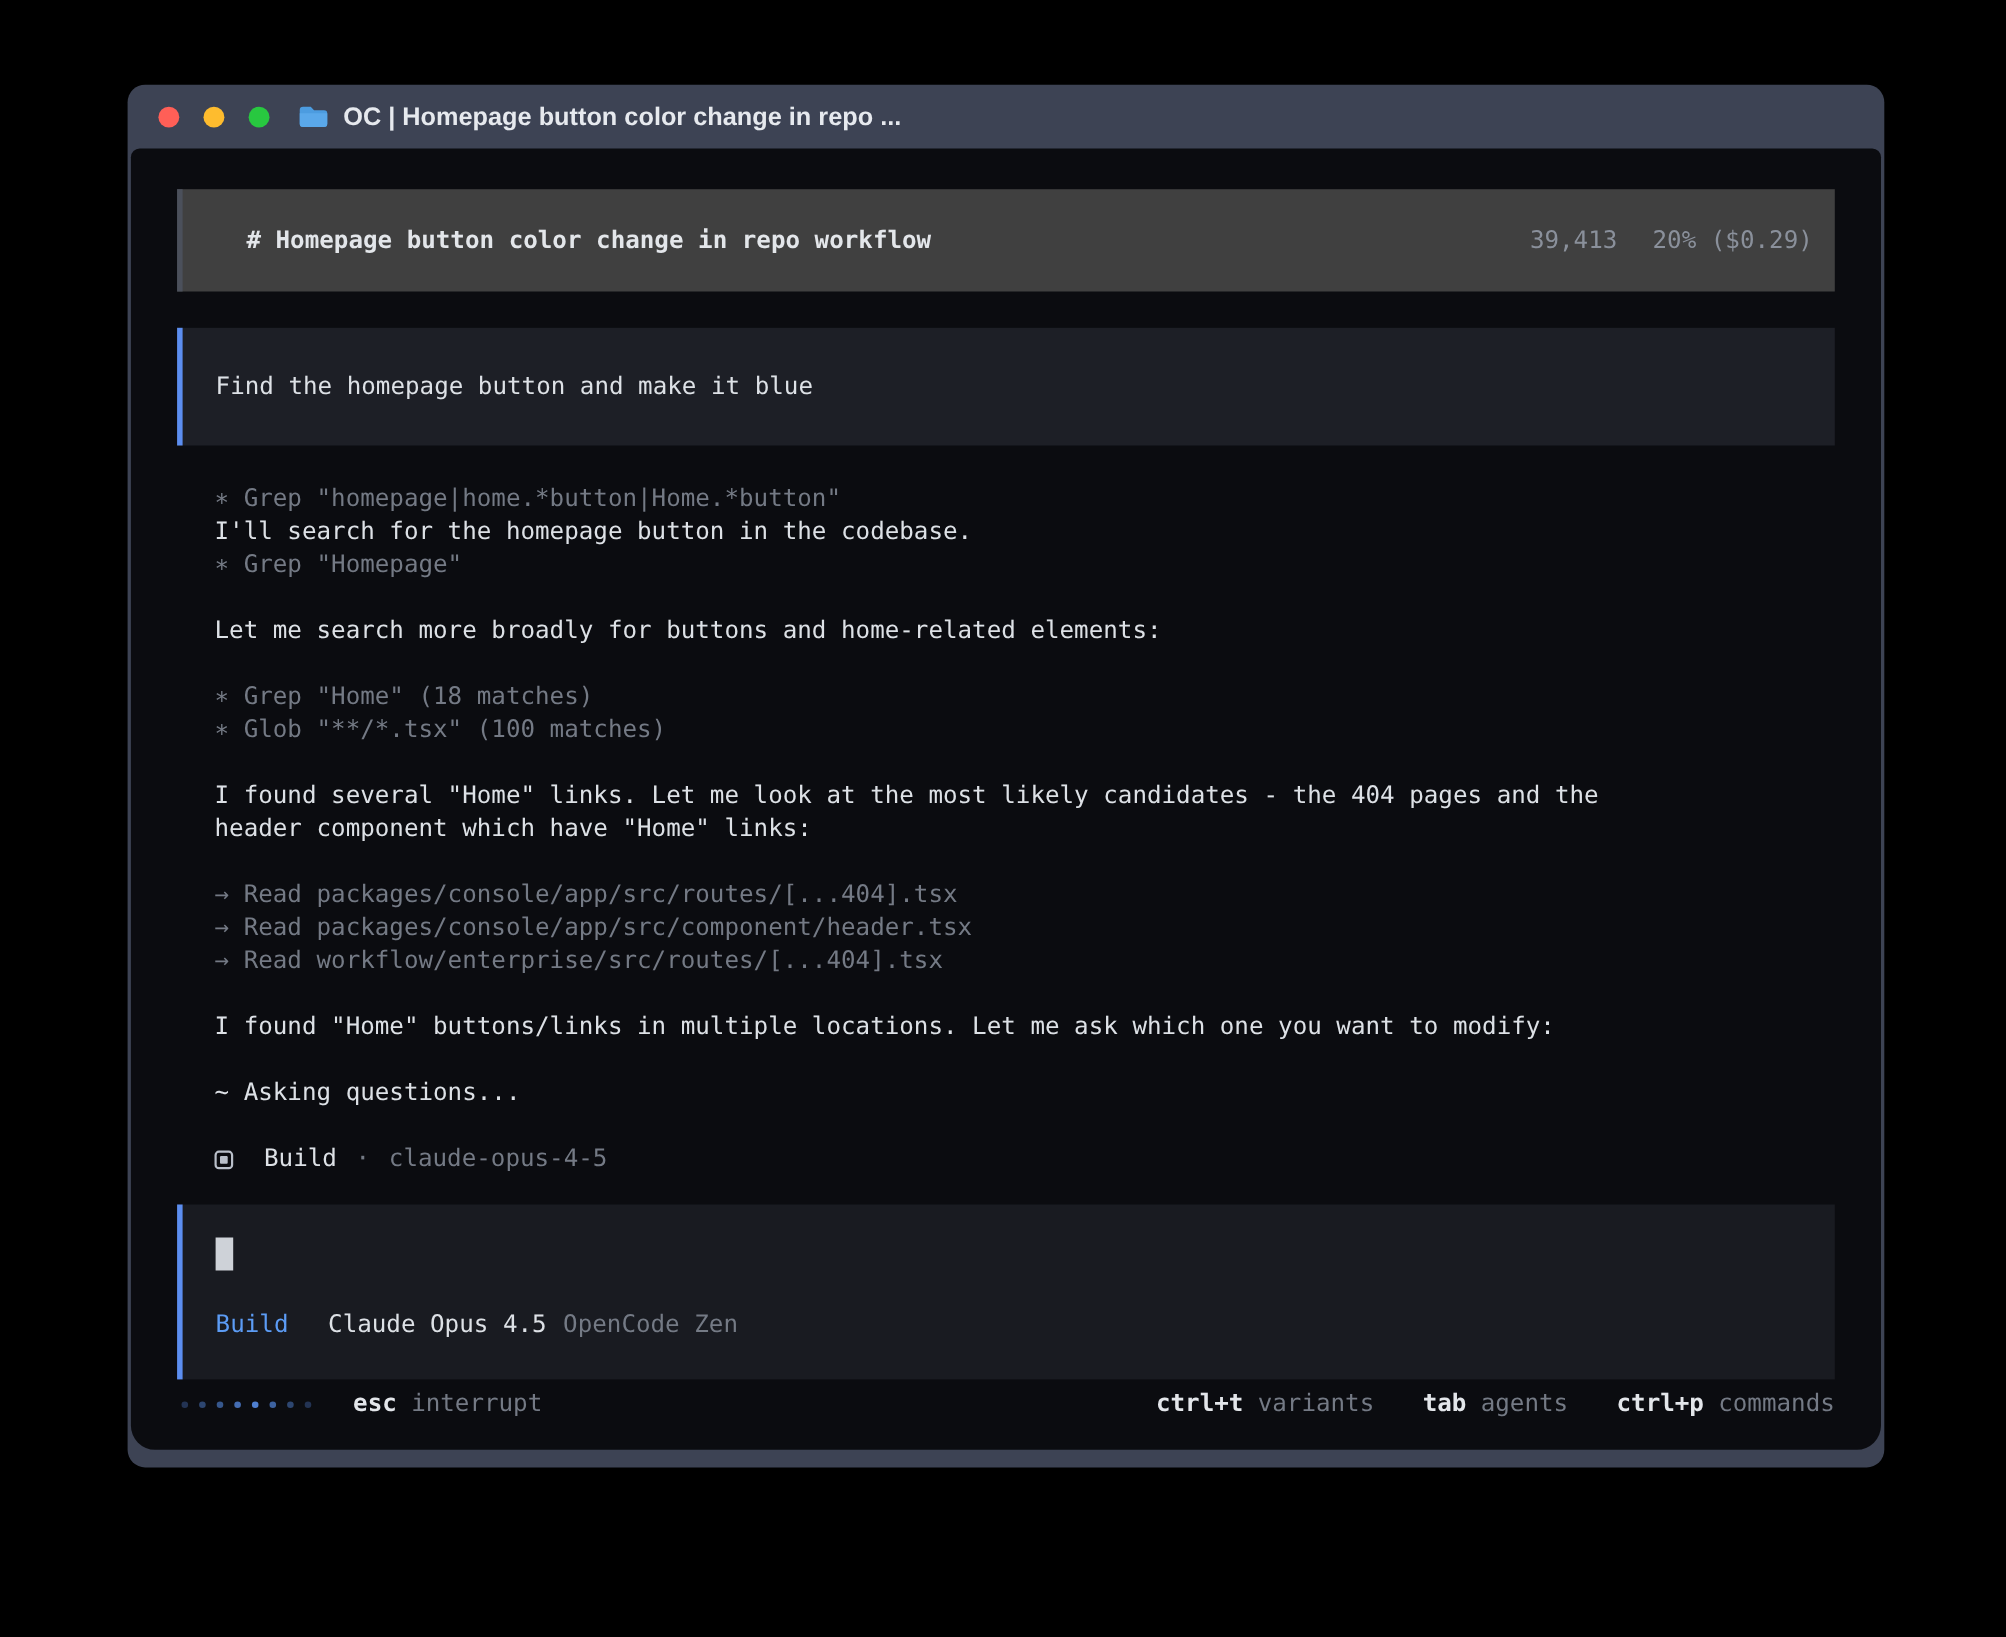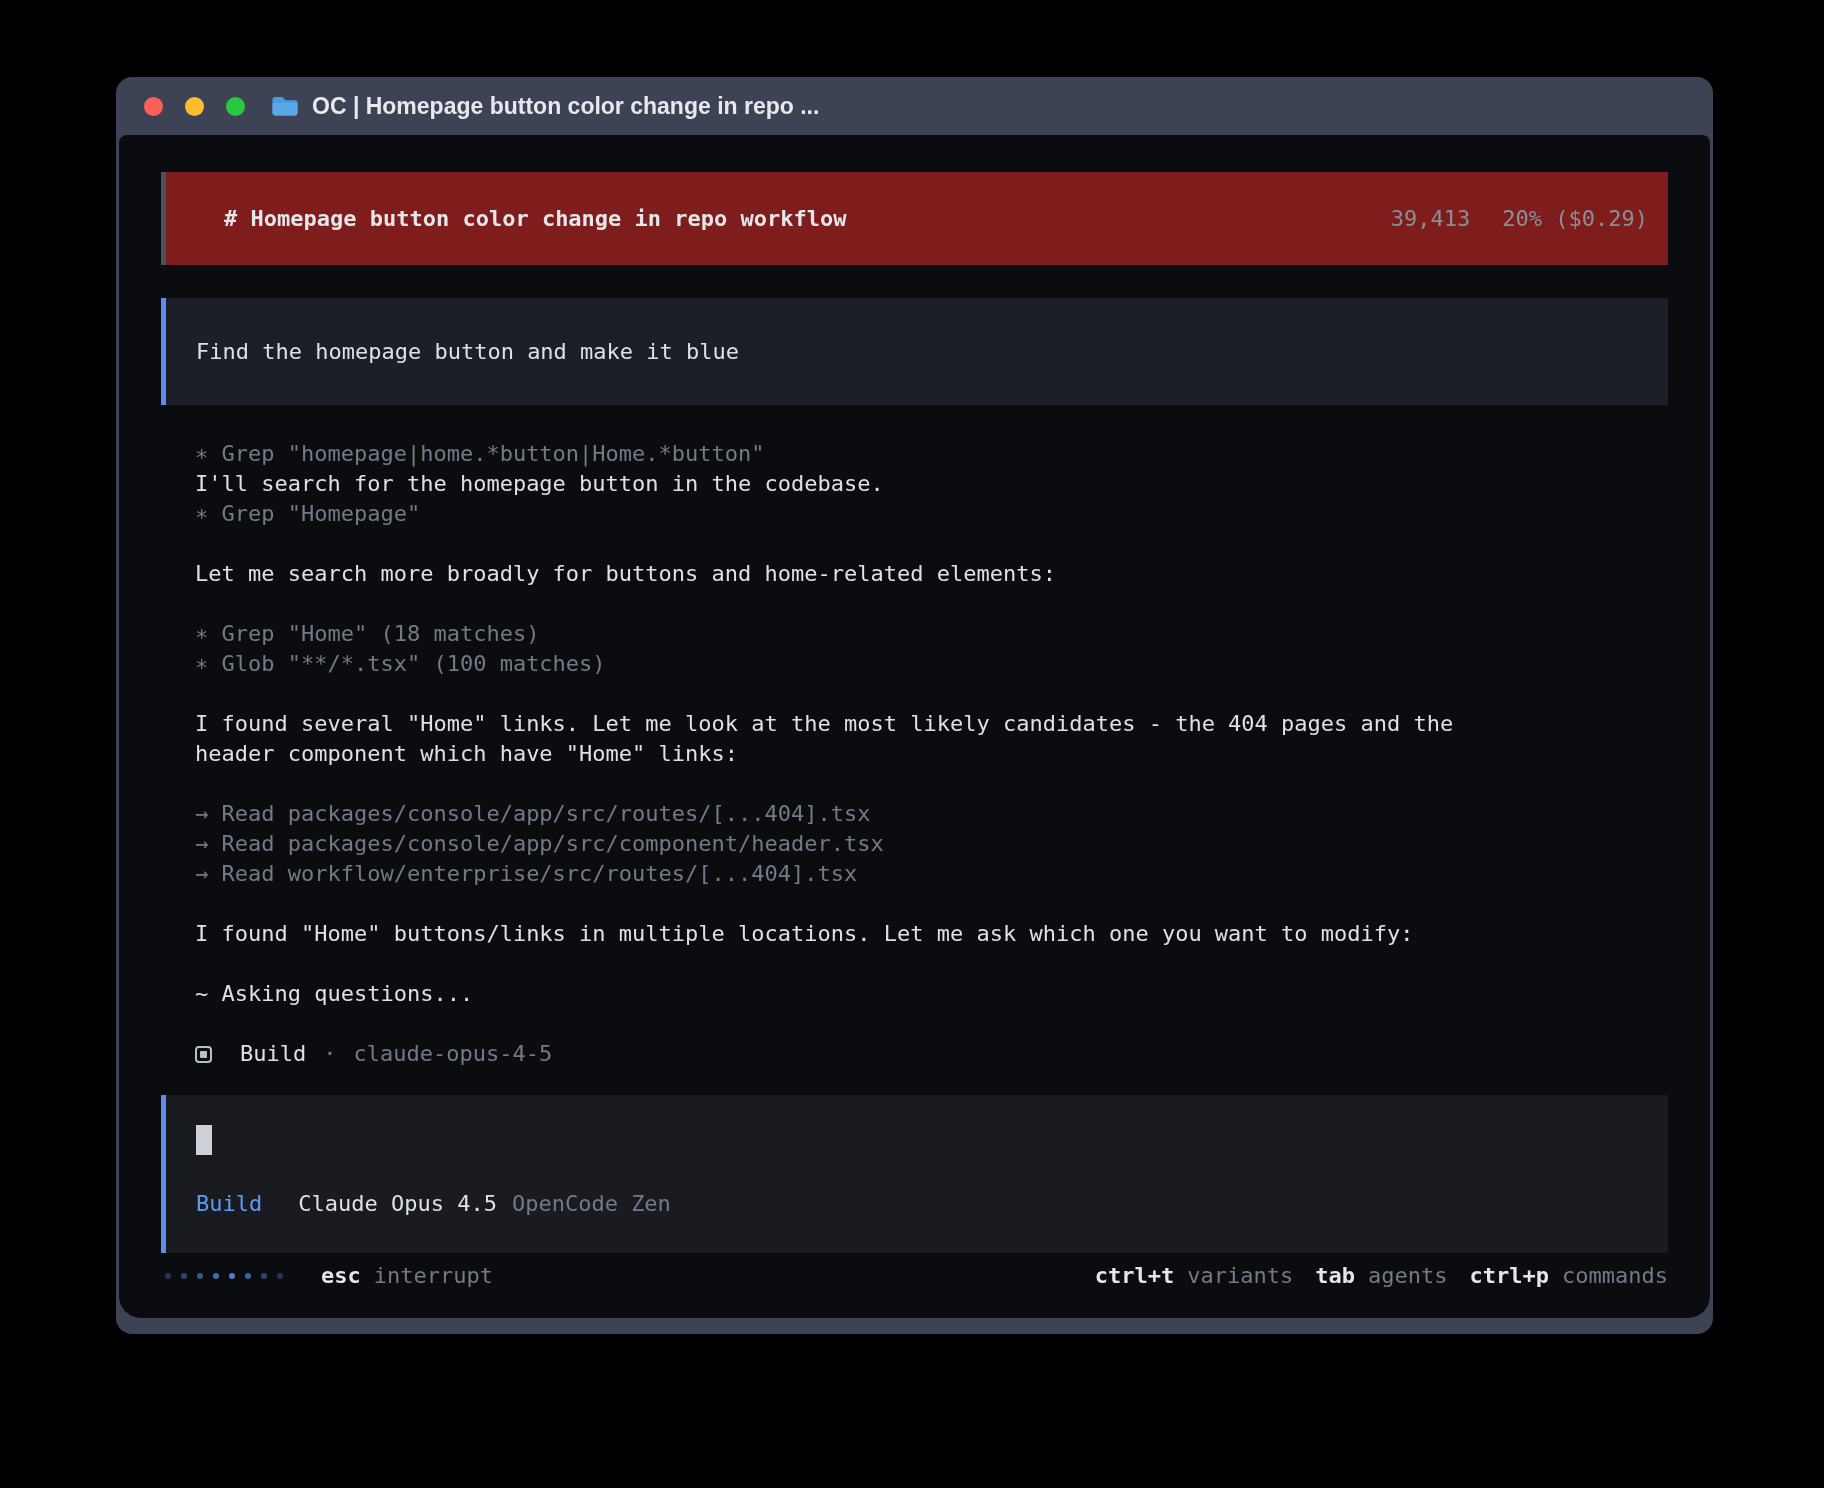--- a/index.html
+++ b/index.html
@@ -17,21 +17,21 @@
   .light { width:19px; height:19px; border-radius:50%; display:inline-block; }
   .light.red{background:#ff5f57}.light.yellow{background:#febc2e}.light.green{background:#28c840}
   .tb-title { display:flex; align-items:center; gap:13px; margin-left:26px;
     font-family:"Liberation Sans",sans-serif; font-weight:bold; font-size:23px; color:#e6e9ee; }
 
   .winbody { flex:1; background:#0b0c10; margin:0 3px 16px 3px;
     border-radius:8px 8px 22px 22px; display:flex; flex-direction:column; overflow:hidden; }
 
   .content { padding:37px 42px 0 42px; font-size:22px; line-height:30px; color:#dde1e6; }
 
-  .session-header { border-left:5px solid #4b505b; background:#7f1d1d; height:93px;
+  .session-header { border-left:5px solid #4b505b; background:#404040; height:93px;
     display:flex; align-items:center; padding:0 20px 0 58px; }
   .sh-title { font-weight:bold; color:#e3e6ea; white-space:nowrap; }
   .sh-right { margin-left:auto; display:flex; gap:32px; color:#8a909b; }
 
   .user-block { margin-top:33px; border-left:5px solid #5c8ef0; background:#1d1f26;
     height:107px; display:flex; align-items:center; padding-left:30px; }
 
   .transcript { margin-top:34px; padding-left:34px; }
   .line { max-width:1290px; white-space:pre-wrap; }
   .t-tool { color:#747a85; }
@@ -55,21 +55,21 @@
   .footer { margin-top:auto; display:flex; align-items:center;
     padding:8px 42px 38px 46px; font-size:22px; line-height:30px; }
   .spinner { display:flex; align-items:center; gap:10px; margin-right:38px; }
   .dot { width:6px; height:6px; border-radius:50%; background:#4f7fd0; }
   .dot:nth-child(1){opacity:.35}.dot:nth-child(2){opacity:.5}.dot:nth-child(3){opacity:.65}
   .dot:nth-child(4){opacity:.85}.dot:nth-child(5){opacity:1}.dot:nth-child(6){opacity:.75}
   .dot:nth-child(7){opacity:.5}.dot:nth-child(8){opacity:.35}
   .kv { display:flex; align-items:baseline; gap:13px; white-space:nowrap; }
   .key { font-weight:bold; color:#e3e6ea; }
   .lbl { color:#747a85; }
-  .footer-right { margin-left:auto; display:flex; gap:22px; }
+  .footer-right { margin-left:auto; display:flex; gap:44px; }
 </style>
 </head>
 <body>
 
 <div class="window">
 
   <div class="titlebar">
     <div class="traffic">
       <span class="light red"></span>
       <span class="light yellow"></span>

